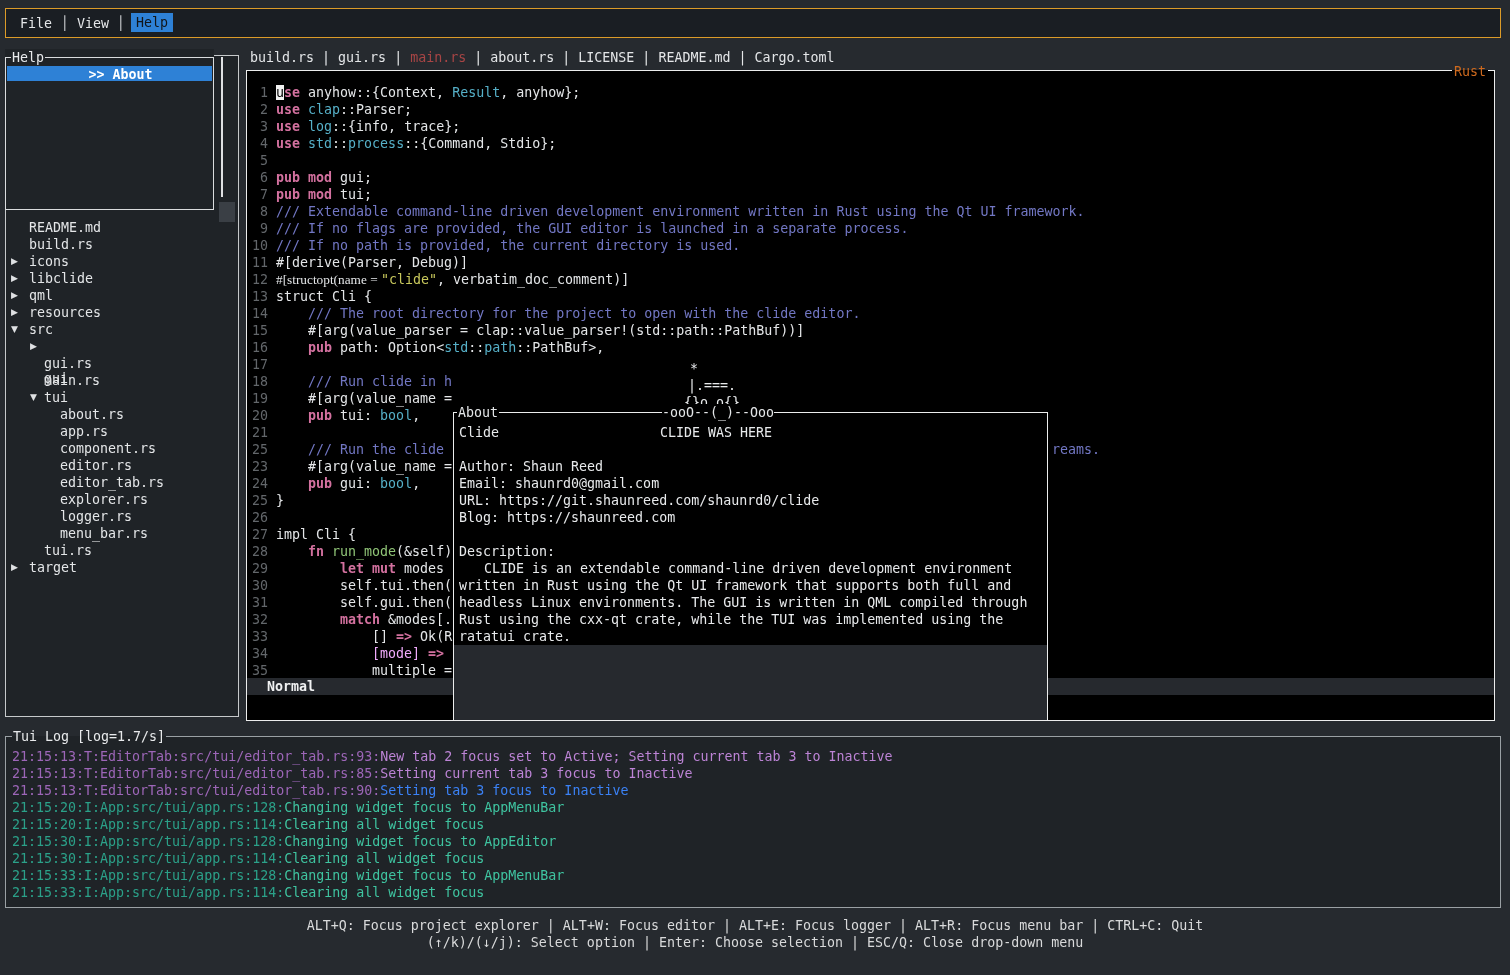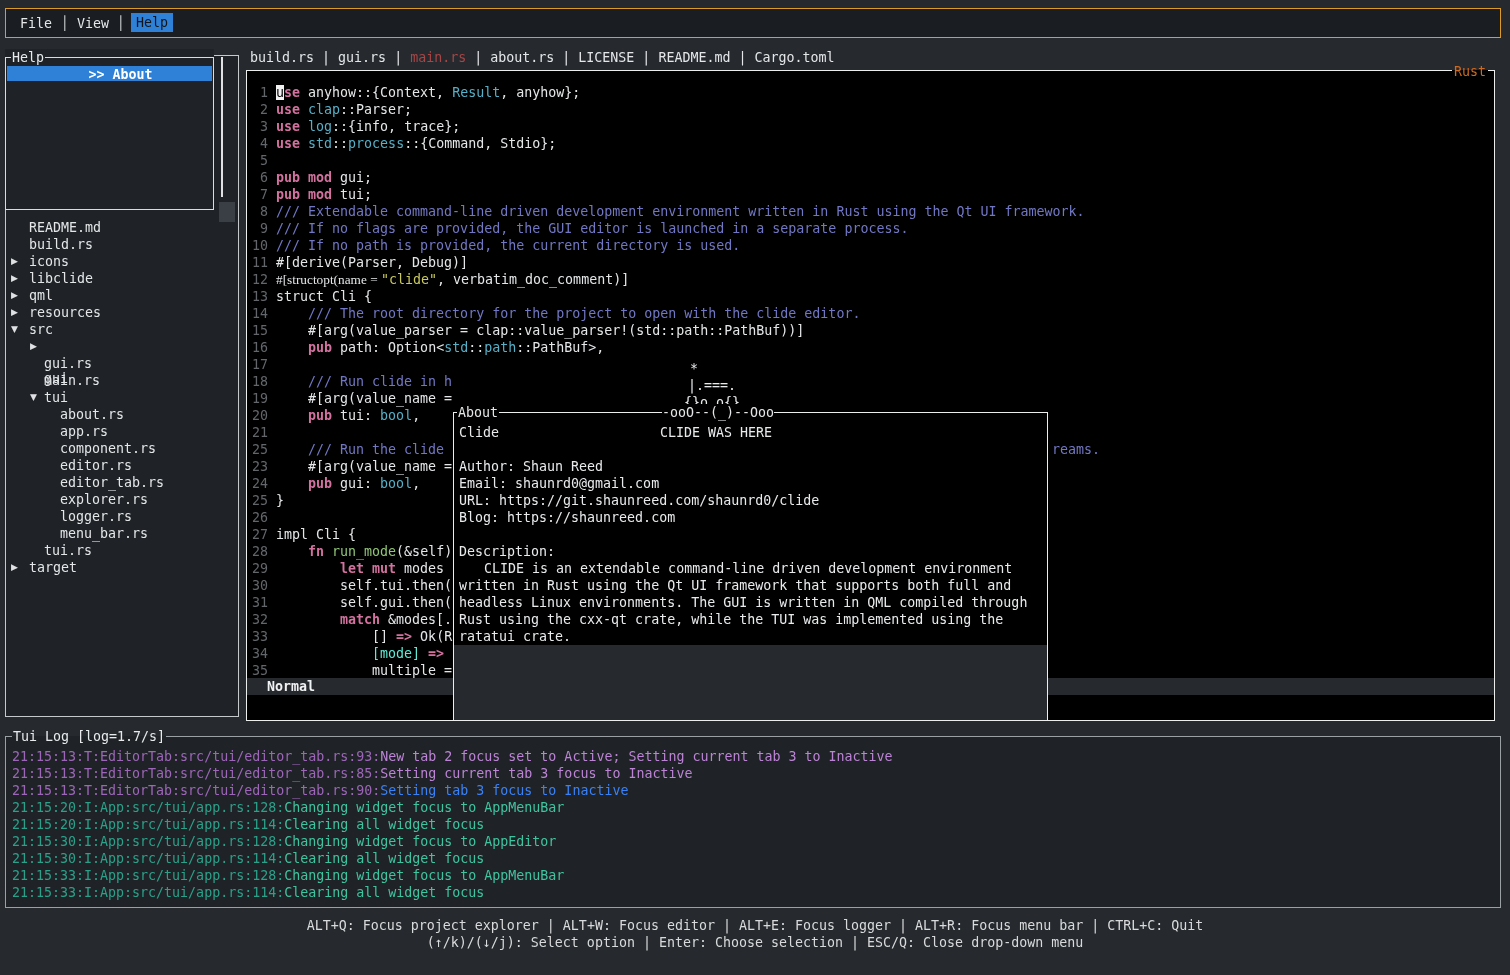--- a/index.html
+++ b/index.html
@@ -162,21 +162,21 @@
       <div class="crow" style="top: 404px; width: 1245px;"><span class="lnum">24</span><span class="ctext"><span style="color: rgb(228, 230, 232);">    </span><span style="color: rgb(211, 113, 159); font-weight: bold;">pub</span><span style="color: rgb(228, 230, 232);"> gui: </span><span style="color: rgb(86, 176, 200);">bool</span><span style="color: rgb(228, 230, 232);">,</span></span></div>
       <div class="crow" style="top: 421px; width: 1245px;"><span class="lnum">25</span><span class="ctext"><span style="color: rgb(228, 230, 232);">}</span></span></div>
       <div class="crow" style="top: 438px; width: 1245px;"><span class="lnum">26</span><span class="ctext"></span></div>
       <div class="crow" style="top: 455px; width: 1245px;"><span class="lnum">27</span><span class="ctext"><span style="color: rgb(228, 230, 232);">impl Cli {</span></span></div>
       <div class="crow" style="top: 472px; width: 1245px;"><span class="lnum">28</span><span class="ctext"><span style="color: rgb(228, 230, 232);">    </span><span style="color: rgb(211, 113, 159); font-weight: bold;">fn</span><span style="color: rgb(228, 230, 232);"> </span><span style="color: rgb(144, 197, 119);">run_mode</span><span style="color: rgb(228, 230, 232);">(&amp;self)</span></span></div>
       <div class="crow" style="top: 489px; width: 1245px;"><span class="lnum">29</span><span class="ctext"><span style="color: rgb(228, 230, 232);">        </span><span style="color: rgb(211, 113, 159); font-weight: bold;">let mut</span><span style="color: rgb(228, 230, 232);"> modes</span></span></div>
       <div class="crow" style="top: 506px; width: 1245px;"><span class="lnum">30</span><span class="ctext"><span style="color: rgb(228, 230, 232);">        self.tui.then(</span></span></div>
       <div class="crow" style="top: 523px; width: 1245px;"><span class="lnum">31</span><span class="ctext"><span style="color: rgb(228, 230, 232);">        self.gui.then(</span></span></div>
       <div class="crow" style="top: 540px; width: 1245px;"><span class="lnum">32</span><span class="ctext"><span style="color: rgb(228, 230, 232);">        </span><span style="color: rgb(211, 113, 159); font-weight: bold;">match</span><span style="color: rgb(228, 230, 232);"> &amp;modes[.</span></span></div>
       <div class="crow" style="top: 557px; width: 1245px;"><span class="lnum">33</span><span class="ctext"><span style="color: rgb(228, 230, 232);">            [] </span><span style="color: rgb(211, 113, 159); font-weight: bold;">=&gt;</span><span style="color: rgb(228, 230, 232);"> Ok(R</span></span></div>
-      <div class="crow" style="top: 574px; width: 1245px;"><span class="lnum">34</span><span class="ctext"><span style="color: #5eead4;">            [mode] </span><span style="color: rgb(211, 113, 159); font-weight: bold;">=&gt;</span></span></div>
+      <div class="crow" style="top: 574px; width: 1245px;"><span class="lnum">34</span><span class="ctext"><span style="color: #f0abfc;">            [mode] </span><span style="color: rgb(211, 113, 159); font-weight: bold;">=&gt;</span></span></div>
       <div class="crow" style="top: 591px; width: 1245px;"><span class="lnum">35</span><span class="ctext"><span style="color: rgb(228, 230, 232);">            multiple =</span></span></div>
     </div>
   <div id="modeline">
     <span>Normal</span>
   </div>
   <span id="fragment">reams.</span>
 </div>
 
 <div id="popup" class="abs">
   <div id="popupart">

